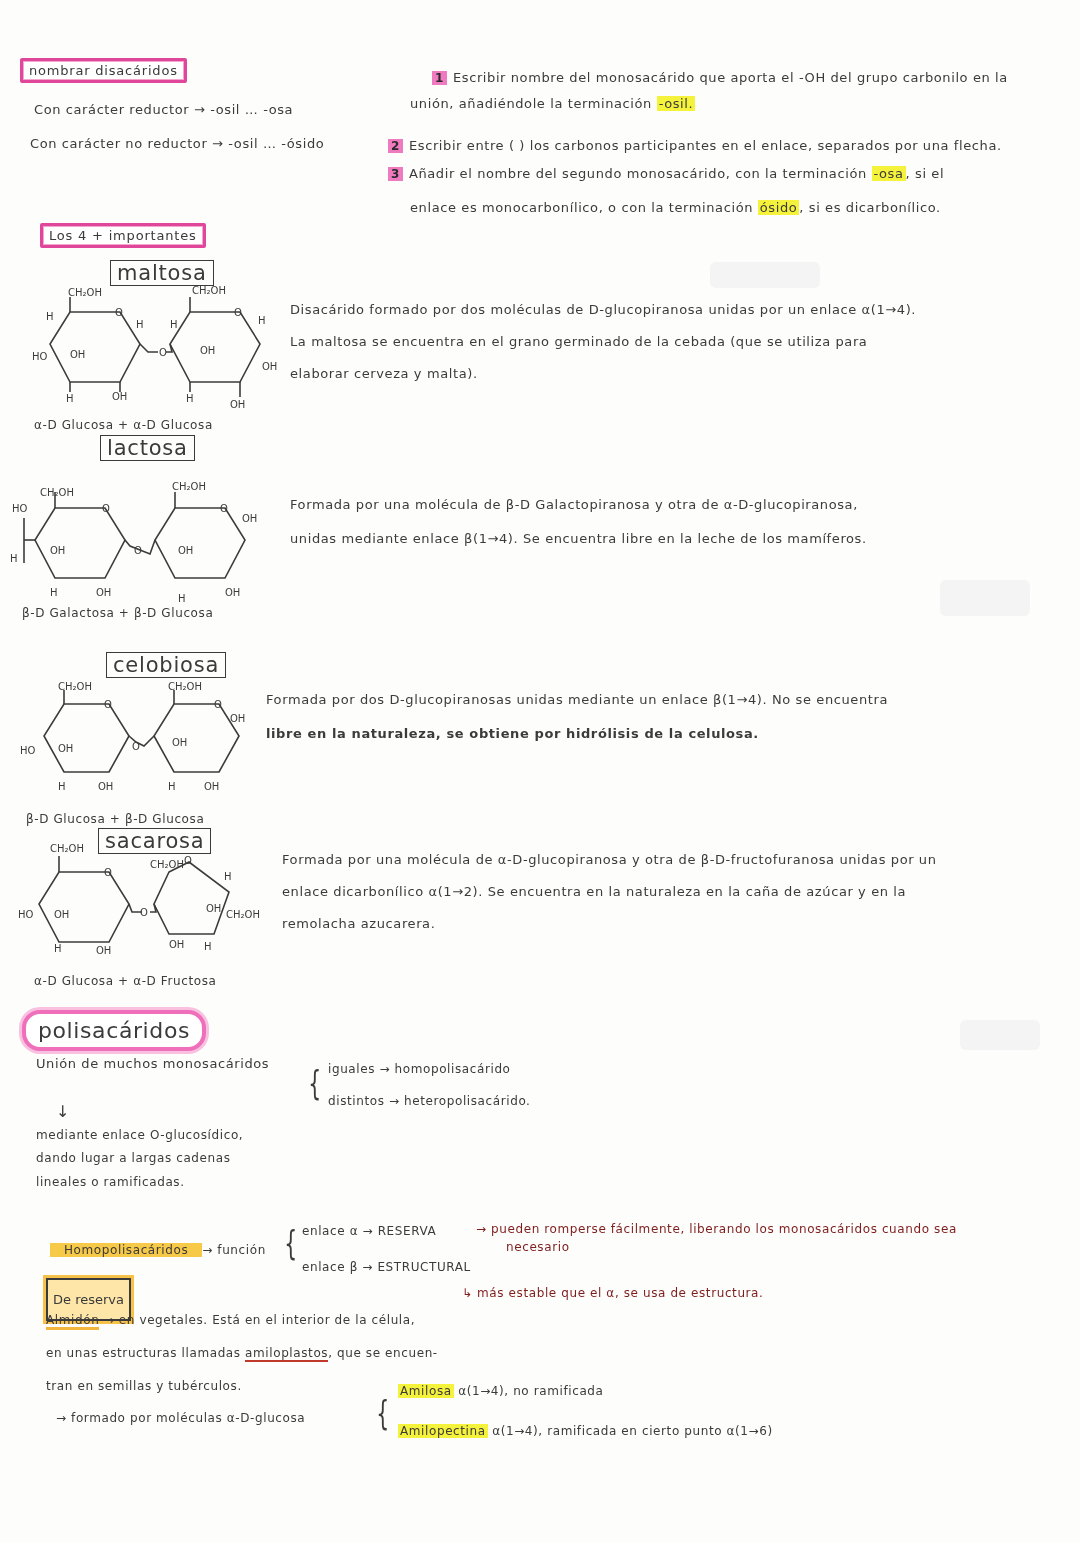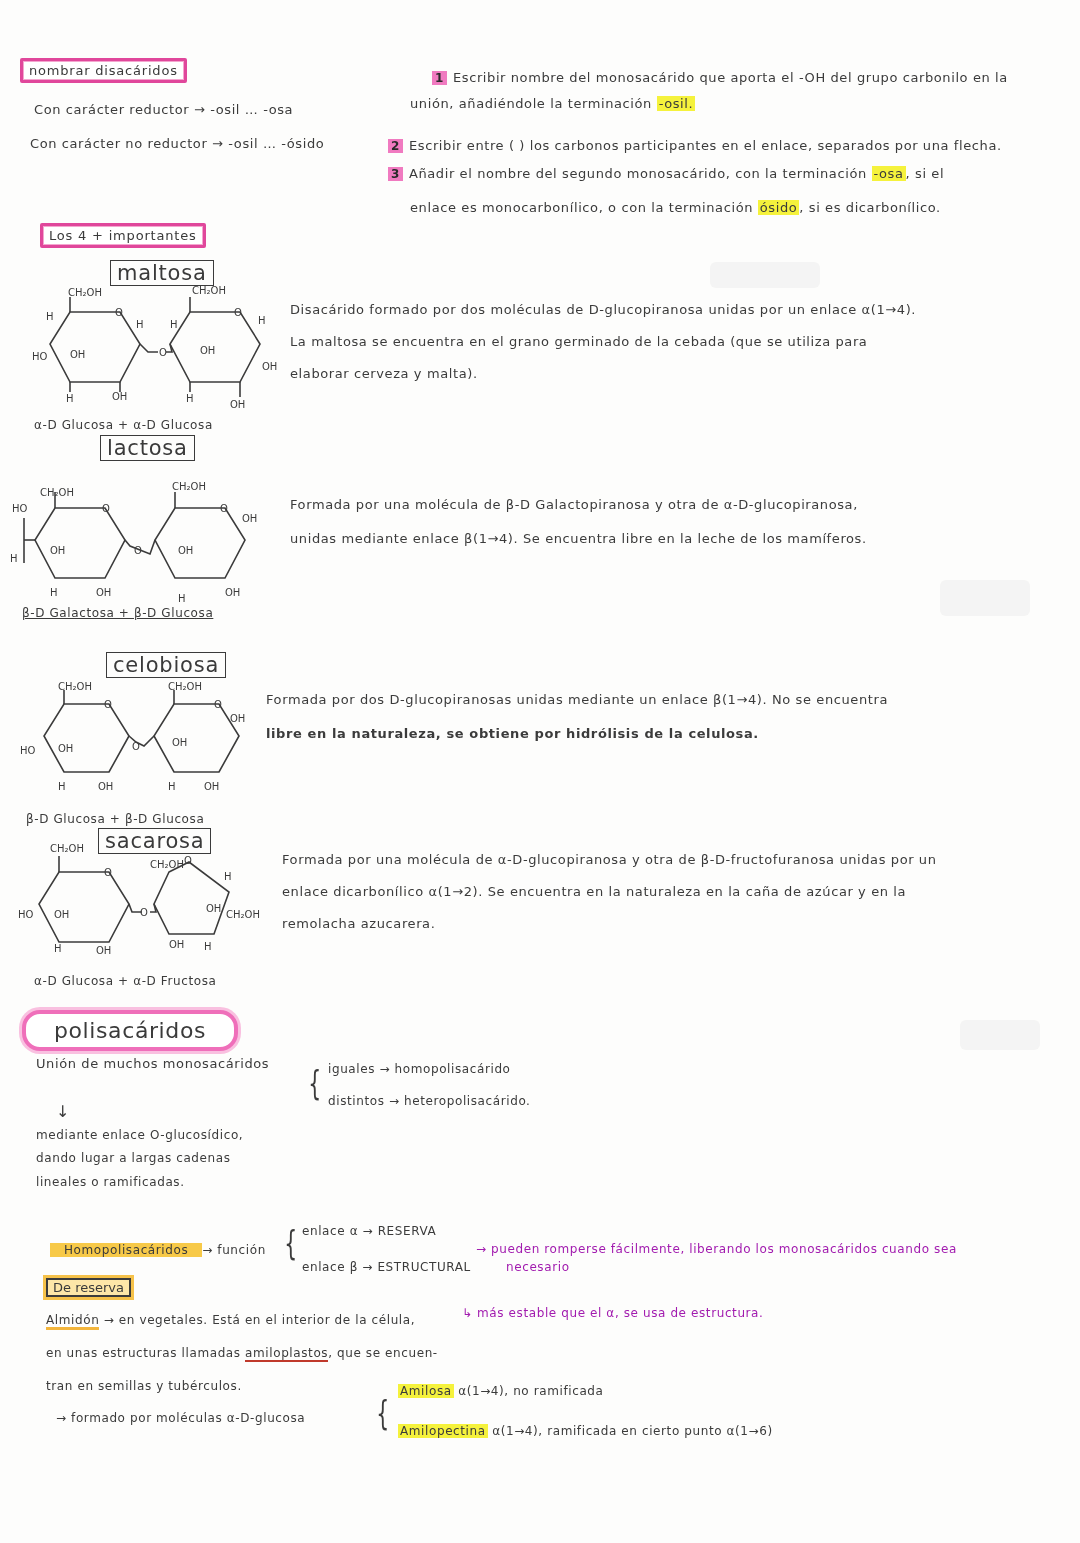--- a/index.html
+++ b/index.html
@@ -5,28 +5,28 @@
   html, body { margin: 0; padding: 0; }
   body {
     width: 1080px; height: 1543px; position: relative; overflow: hidden;
     background: #fdfdfc;
     font-family: "DejaVu Sans", sans-serif;
     color: #3a3a3a;
   }
   .page { position: absolute; inset: 0; }
   .hw { position: absolute; font-size: 13px; letter-spacing: 0.6px; line-height: 1.2; white-space: nowrap; color: #3b3b3b; }
   .hw.small { font-size: 12px; }
-  .hw.blue { color: #a21caf; margin-top: 20px; }
+  .hw.blue { color: #7f1d1d; }
   .pinkbox { position: absolute; border: 3px solid #e0479b; border-radius: 2px; padding: 2px 6px; font-size: 13px; letter-spacing: 0.8px; background: #fff; box-shadow: 0 0 0 1px #f4a6cf inset; }
   .darkbox { position: absolute; border: 1.5px solid #3b3b3b; padding: 0 6px; font-size: 21px; letter-spacing: 0.8px; }
   .num { display: inline-block; background: #f07ac0; color: #2a2a2a; font-weight: bold; font-size: 12px; padding: 0 3px; margin-right: 6px; }
   .hl { background: #f5f23c; padding: 0 2px; }
   .hl-orange { background: #f7c948; padding: 0 14px; }
-  .cloud { position: absolute; border: 4px solid #ef6fba; border-radius: 18px; padding: 4px 28px; font-size: 22px; letter-spacing: 0.6px; color: #3b3b3b; background: #fff; box-shadow: 0 0 0 3px #f9c0e0; }
-  .orangebox { position: absolute; border: 2px solid #3b3b3b; background: #fde6a8; outline: 3px solid #f6c24a; padding: 0 5px; font-size: 13px; }
+  .cloud { position: absolute; border: 4px solid #ef6fba; border-radius: 18px; padding: 4px 12px; font-size: 22px; letter-spacing: 0.6px; color: #3b3b3b; background: #fff; box-shadow: 0 0 0 3px #f9c0e0; }
+  .orangebox { position: absolute; border: 2px solid #3b3b3b; background: #fde6a8; outline: 3px solid #f6c24a; padding: 12px 5px; font-size: 13px; }
   .underline-red { border-bottom: 2px solid #c0392b; }
   .underline-orange { border-bottom: 3px solid #f3b53c; }
   svg.mol { position: absolute; overflow: visible; }
   svg.mol text { font-family: "DejaVu Sans", sans-serif; font-size: 10px; fill: #3b3b3b; }
   svg.mol path, svg.mol line, svg.mol polyline, svg.mol polygon { stroke: #3b3b3b; stroke-width: 1.6; fill: none; }
   .caption { position: absolute; font-size: 12px; letter-spacing: 0.6px; color: #3b3b3b; white-space: nowrap; }
   .faint { position: absolute; background: rgba(220,220,220,0.25); border-radius: 6px; }
   .brace { position: absolute; font-size: 34px; color: #3b3b3b; line-height: 1; transform: scaleX(0.6); }
 </style>
 </head>
@@ -116,21 +116,21 @@
     <text x="2" y="34">HO</text>
     <text x="40" y="76">OH</text>
     <text x="86" y="118">OH</text>
     <text x="168" y="76">OH</text>
     <text x="232" y="44">OH</text>
     <text x="215" y="118">OH</text>
     <text x="40" y="118">H</text>
     <text x="168" y="124">H</text>
     <text x="0" y="84">H</text>
   </svg>
-  <div class="caption" style="left:22px;top:606px;text-decoration:underline;">β-D Galactosa + β-D Glucosa</div>
+  <div class="caption" style="left:22px;top:606px;">β-D Galactosa + β-D Glucosa</div>
   <div>
     <div class="hw" style="left:290px;top:497px;text-align:right;">Formada por una molécula de β-D Galactopiranosa y otra de α-D-glucopiranosa,</div>
     <div class="hw" style="left:290px;top:531px;">unidas mediante enlace β(1→4). Se encuentra libre en la leche de los mamíferos.</div>
   </div>
 
   <div class="darkbox" style="left:106px;top:652px;">celobiosa</div>
   <svg class="mol" style="left:14px;top:676px;" width="250" height="120">
     <polygon points="50,28 95,28 115,60 95,96 50,96 30,60"></polygon>
     <polygon points="160,28 205,28 225,60 205,96 160,96 140,60"></polygon>
     <polyline points="115,60 122,66 130,70 140,60"></polyline>

